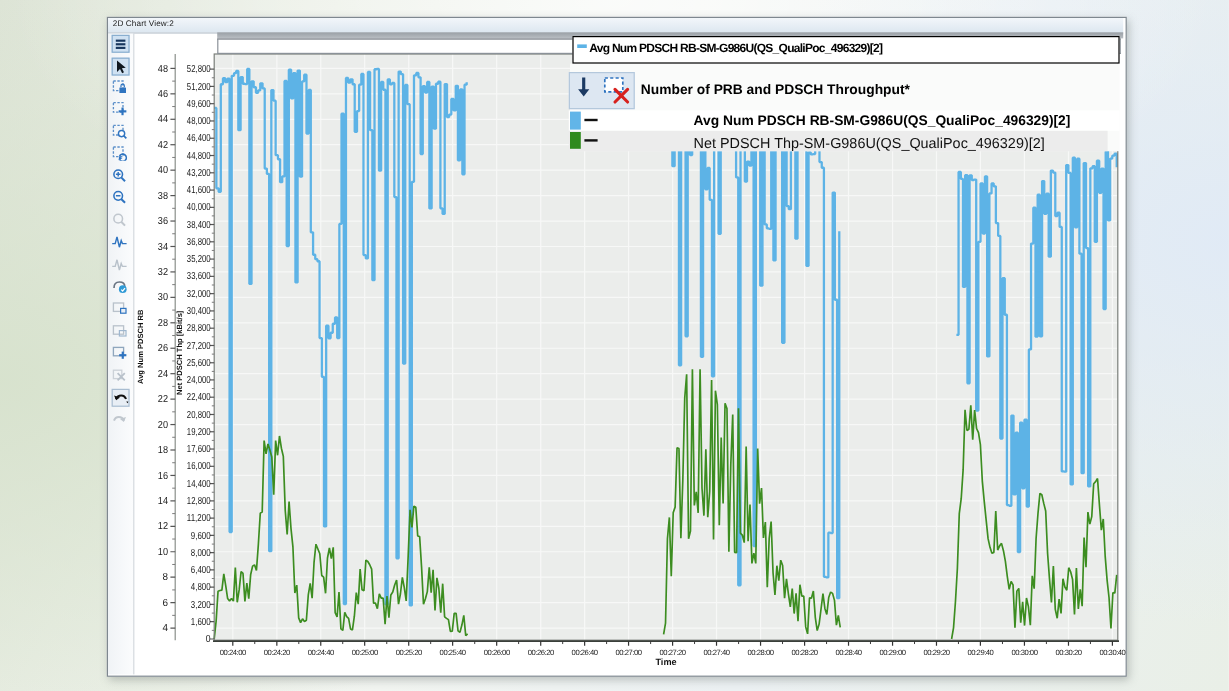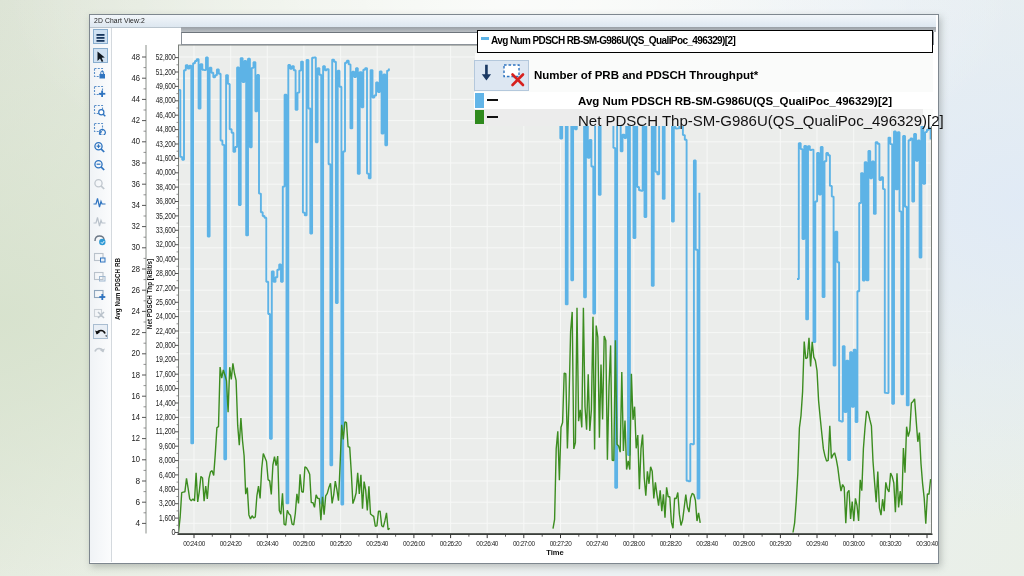--- a/index.html
+++ b/index.html
@@ -405,17 +405,17 @@
 </svg>
 <div class="abs" style="left:534px;top:69px;font-size:11.5px;font-weight:bold;color:#000;">Number of PRB and PDSCH Throughput*</div>
 
 <div class="abs" style="left:474px;top:92px;width:459px;height:17px;background:#fff;"></div>
 <div class="abs" style="left:474px;top:109px;width:449px;height:16.5px;background:#ececec;"></div>
 <div class="abs" style="left:475px;top:93px;width:9px;height:15px;background:#62b5e8;"></div>
 <div class="abs" style="left:475px;top:110px;width:9px;height:14px;background:#2f8a1d;"></div>
 <div class="abs" style="left:487px;top:98.5px;width:11px;height:2.4px;background:#111;"></div>
 <div class="abs" style="left:487px;top:115.5px;width:11px;height:2.4px;background:#111;"></div>
 <div class="abs" style="left:578px;top:94.5px;font-size:11.5px;font-weight:bold;color:#000;">Avg Num PDSCH RB-SM-G986U(QS_QualiPoc_496329)[2]</div>
-<div class="abs" style="left:578px;top:111.5px;font-size:15px;color:#111;">Net PDSCH Thp-SM-G986U(QS_QualiPoc_496329)[2]</div>
+<div class="abs" style="left:578px;top:111.5px;font-size:12px;color:#111;">Net PDSCH Thp-SM-G986U(QS_QualiPoc_496329)[2]</div>
 
 <div class="abs" style="left:477px;top:29.5px;width:454px;height:21px;background:#fff;border:1.6px solid #000;"></div>
 <div class="abs" style="left:480.5px;top:37px;width:8.5px;height:3px;background:#5db3e6;"></div>
 <div class="abs" style="left:491px;top:35px;font-size:10px;font-weight:700;color:#000;letter-spacing:-0.6px;">Avg Num PDSCH RB-SM-G986U(QS_QualiPoc_496329)[2]</div>
 
 </body></html>

